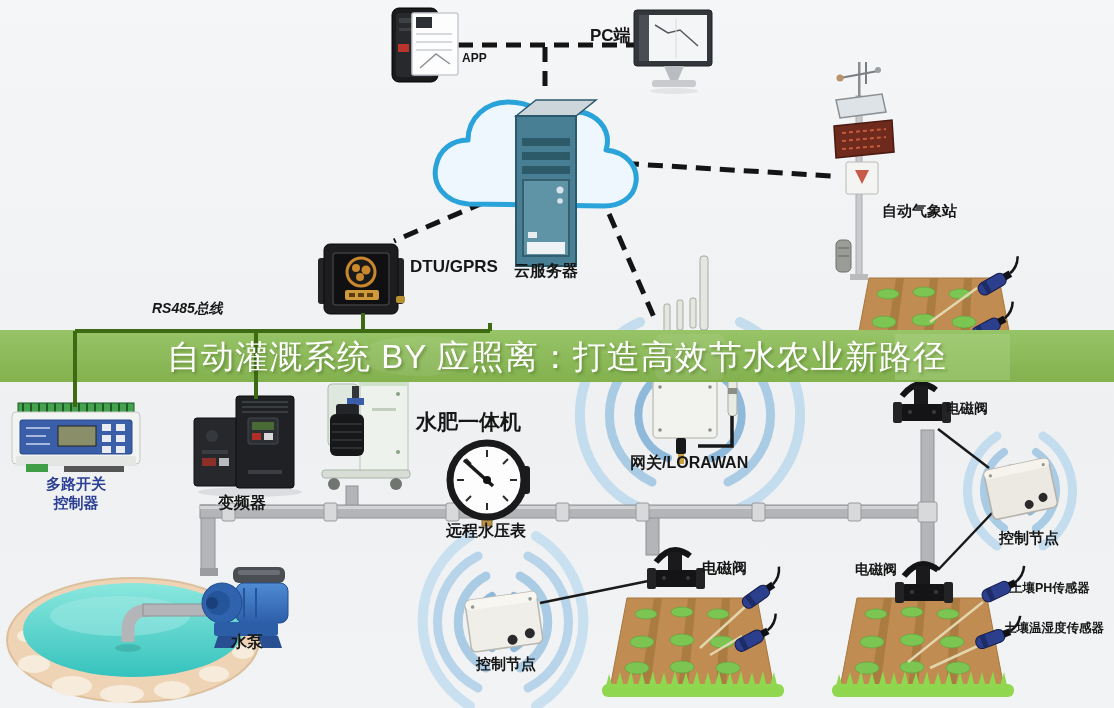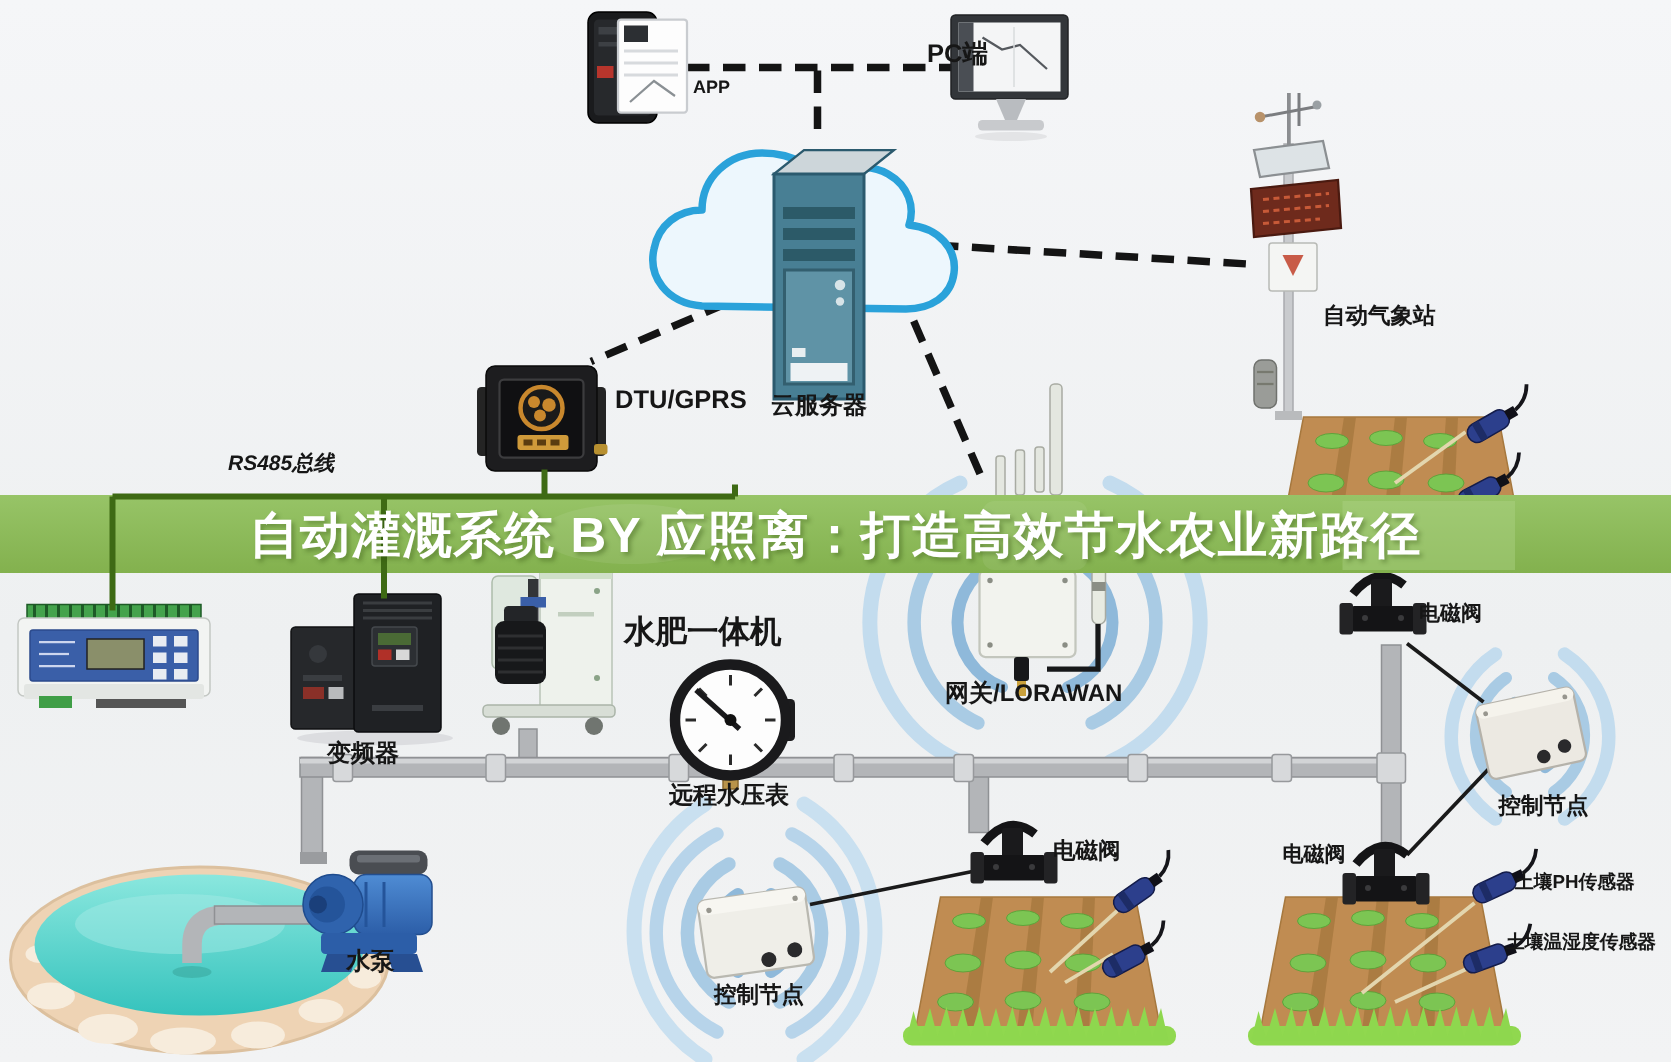--- a/index.html
+++ b/index.html
@@ -6,21 +6,21 @@
   #stage{
     position:relative;width:1114px;height:708px;overflow:hidden;
     background:linear-gradient(#f5f6f8,#eef0f1 60%,#f2f3f4);
     font-family:"Liberation Sans","DejaVu Sans",sans-serif;
   }
   #scene{position:absolute;left:0;top:0;}
   .lbl{position:absolute;color:#161616;font-weight:bold;white-space:nowrap;line-height:1.15;}
   .lbl-blue{color:#2b3f94;text-align:center;}
   #banner-title{
     position:absolute;left:0;top:335px;width:100%;text-align:center;
-    font-size:33px;font-weight:bold;color:#ffffff;letter-spacing:1px;
+    font-size:33px;font-weight:normal;color:#ffffff;letter-spacing:1px;
     text-shadow:2px 2px 3px rgba(40,70,10,.35);
   }
 </style>
 </head>
 <body>
 
 <div id="stage">
 
 <svg id="scene" width="1114" height="708" viewBox="0 0 1114 708">
   <defs>
@@ -406,25 +406,29 @@
     <line x1="75" y1="331" x2="75" y2="407"></line>
     <line x1="256" y1="331" x2="256" y2="399"></line>
     <line x1="363" y1="313" x2="363" y2="331"></line>
     <line x1="490" y1="323" x2="490" y2="331"></line>
   </g>
 </svg>
 
 <div id="banner-title">自动灌溉系统 BY 应照离：打造高效节水农业新路径</div>
 
 <div class="lbl" style="left:462px;top:16px;font-size:12px;margin-top:36px;">APP</div>
-<div class="lbl" style="left:590px;top:26px;font-size:17px;margin-left:28px;">PC端</div>
+<div class="lbl" style="left:590px;top:26px;font-size:17px;">PC端</div>
 <div class="lbl" style="left:514px;top:262px;font-size:16px;">云服务器</div>
 <div class="lbl" style="left:410px;top:257px;font-size:17px;">DTU/GPRS</div>
 <div class="lbl" style="left:152px;top:300px;font-size:14px;font-style:italic;">RS485总线</div>
 <div class="lbl" style="left:882px;top:202px;font-size:15px;">自动气象站</div>
+<div class="lbl lbl-blue" style="left:16px;top:474px;width:120px;font-size:15px;line-height:19px;">
+  <div>多路开关</div>
+  <div>控制器</div>
+</div>
 <div class="lbl" style="left:218px;top:494px;font-size:16px;">变频器</div>
 <div class="lbl" style="left:416px;top:410px;font-size:21px;">水肥一体机</div>
 <div class="lbl" style="left:630px;top:454px;font-size:16px;">网关/LORAWAN</div>
 <div class="lbl" style="left:446px;top:522px;font-size:16px;">远程水压表</div>
 <div class="lbl" style="left:231px;top:633px;font-size:16px;">水泵</div>
 <div class="lbl" style="left:476px;top:655px;font-size:15px;">控制节点</div>
 <div class="lbl" style="left:999px;top:529px;font-size:15px;">控制节点</div>
 <div class="lbl" style="left:946px;top:400px;font-size:14px;">电磁阀</div>
 <div class="lbl" style="left:702px;top:559px;font-size:15px;">电磁阀</div>
 <div class="lbl" style="left:855px;top:561px;font-size:14px;">电磁阀</div>

